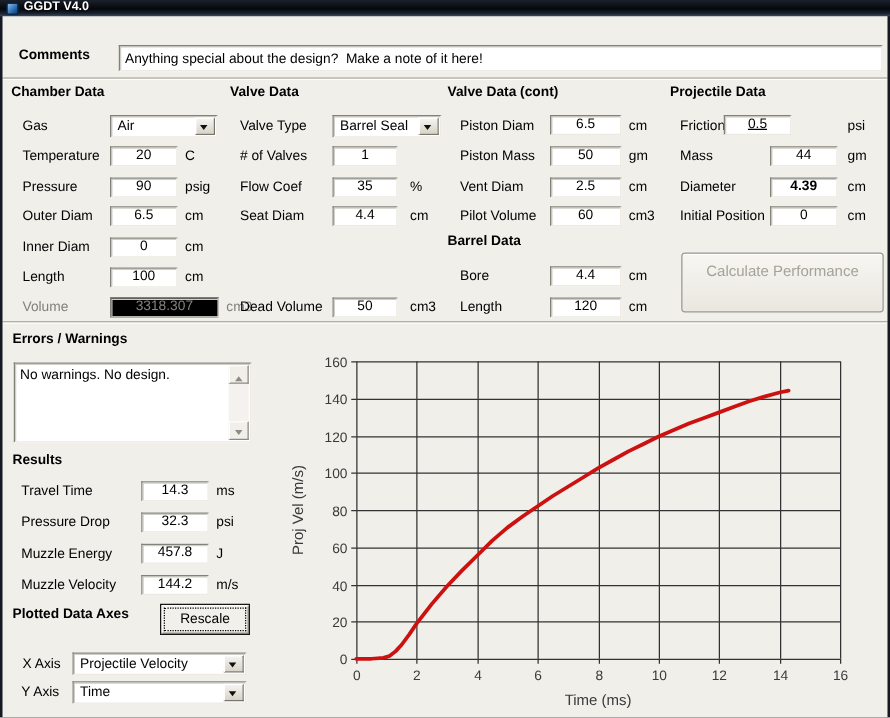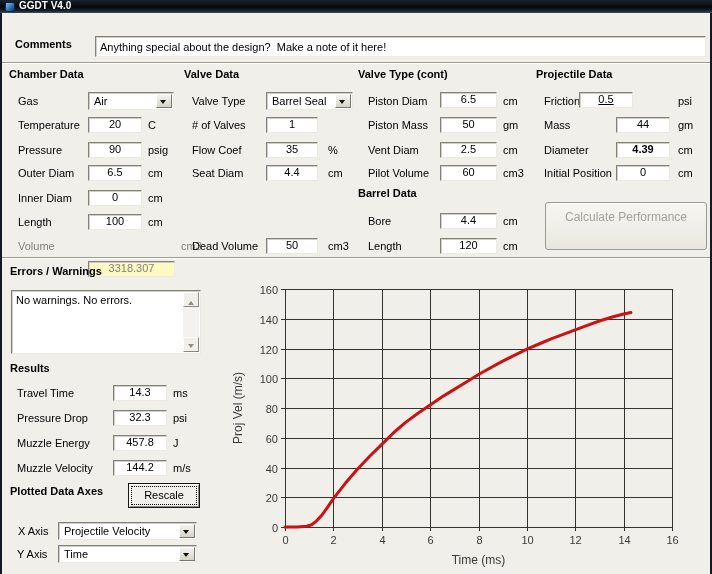--- a/index.html
+++ b/index.html
@@ -16,21 +16,21 @@
            background:linear-gradient(180deg,#fdfdfe 0%,#eef1f6 55%,#dde3ed 100%);
            border-bottom:1px solid #6f7987;z-index:40;}
   .menu-item{display:inline-block;font-size:12px;color:#111;padding:0 9px;height:15px;line-height:15px;cursor:default;}
   .hdr{position:absolute;font-size:11px;font-weight:bold;color:#000;white-space:nowrap;}
   .lbl{position:absolute;font-size:11px;color:#000;white-space:nowrap;}
   .lbl.gray{color:#82817b;}
   .tbox{position:absolute;box-sizing:border-box;height:16px;background:#fff;
         border:1px solid #828278;border-right-color:#eceae3;border-bottom-color:#eceae3;
         box-shadow:inset 1px 1px 0 #cfcec7;
         font-size:11px;text-align:center;line-height:13px;color:#000;}
-  .tbox.dis{background:#fef9c3;color:#82817b;margin-top:23px;}
+  .tbox.dis{background:#000000;color:#82817b;}
   .combo{position:absolute;box-sizing:border-box;height:18px;background:#fff;
          border:1px solid #828278;border-right-color:#eceae3;border-bottom-color:#eceae3;
          box-shadow:inset 1px 1px 0 #cfcec7;
          font-size:11px;text-align:left;color:#000;}
   .combo .val{position:absolute;left:5px;top:2px;white-space:nowrap;}
   .combo .dropbtn{position:absolute;right:1px;top:1px;width:16px;bottom:1px;
         background:linear-gradient(180deg,#f5f4f0,#d7d3c8);
         border:1px solid #fff;border-right-color:#77776f;border-bottom-color:#77776f;box-sizing:border-box;}
   .combo .tri{position:absolute;left:3px;top:5px;width:0;height:0;
         border:3px solid transparent;border-top:4px solid #101010;}
@@ -117,21 +117,21 @@
   <span class="lbl" style="left:192px;top:144px;">Flow Coef</span>
   <div class="tbox" style="left:266px;top:142px;width:52px;">35</div>
   <span class="lbl" style="left:328px;top:144px;">%</span>
   <span class="lbl" style="left:192px;top:167px;">Seat Diam</span>
   <div class="tbox" style="left:266px;top:165px;width:52px;">4.4</div>
   <span class="lbl" style="left:328px;top:167px;">cm</span>
   <span class="lbl" style="left:192px;top:240px;">Dead Volume</span>
   <div class="tbox" style="left:266px;top:238px;width:52px;">50</div>
   <span class="lbl" style="left:328px;top:240px;">cm3</span>
 
-  <span class="hdr" style="left:358px;top:68px;">Valve Type (cont)</span>
+  <span class="hdr" style="left:358px;top:68px;">Valve Data (cont)</span>
   <span class="lbl" style="left:368px;top:95px;">Piston Diam</span>
   <div class="tbox" style="left:440px;top:92px;width:57px;">6.5</div>
   <span class="lbl" style="left:503px;top:95px;">cm</span>
   <span class="lbl" style="left:368px;top:119px;">Piston Mass</span>
   <div class="tbox" style="left:440px;top:117px;width:57px;">50</div>
   <span class="lbl" style="left:503px;top:119px;">gm</span>
   <span class="lbl" style="left:368px;top:144px;">Vent Diam</span>
   <div class="tbox" style="left:440px;top:142px;width:57px;">2.5</div>
   <span class="lbl" style="left:503px;top:144px;">cm</span>
   <span class="lbl" style="left:368px;top:167px;">Pilot Volume</span>
@@ -158,21 +158,21 @@
   <span class="lbl" style="left:678px;top:144px;">cm</span>
   <span class="lbl" style="left:544px;top:167px;">Initial Position</span>
   <div class="tbox" style="left:616px;top:165px;width:54px;">0</div>
   <span class="lbl" style="left:678px;top:167px;">cm</span>
   <div class="btn-disabled">Calculate Performance</div>
 
   <div class="divider" style="top:257px;"></div>
 
   <span class="hdr" style="left:10px;top:265px;">Errors / Warnings</span>
   <div class="errbox">
-    <span class="errtext">No warnings.  No errors.</span>
+    <span class="errtext">No warnings.  No design.</span>
     <span class="scrollbar">
       <span class="sbtn up">
           <span class="tri-up"></span>
         </span>
       <span class="sbtn down">
           <span class="tri-down"></span>
         </span>
     </span>
   </div>
 

